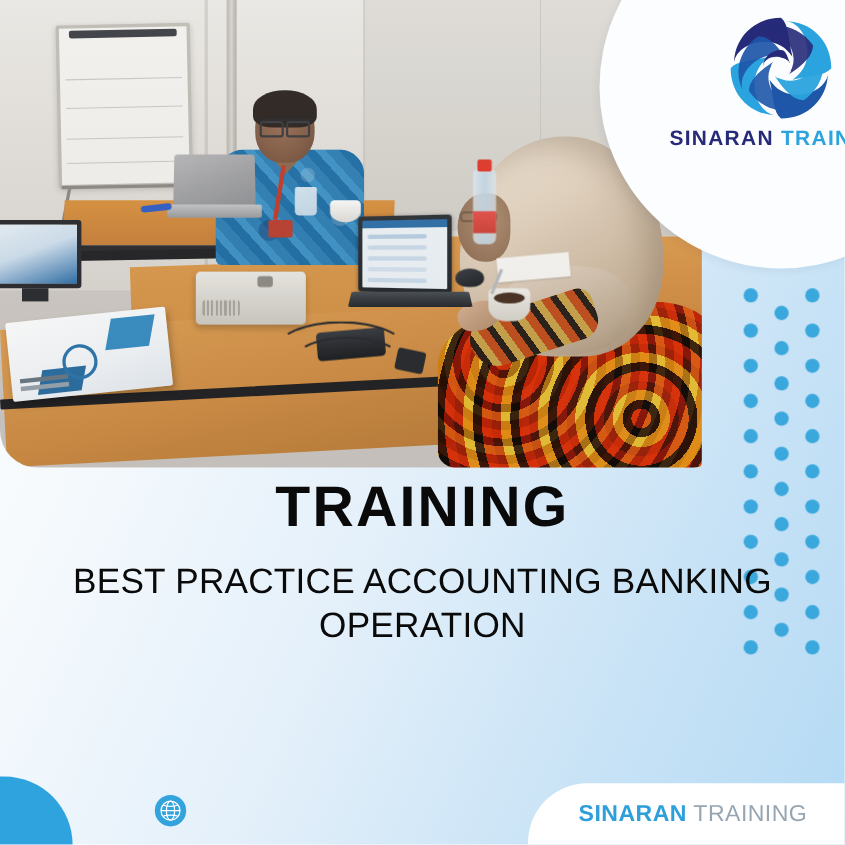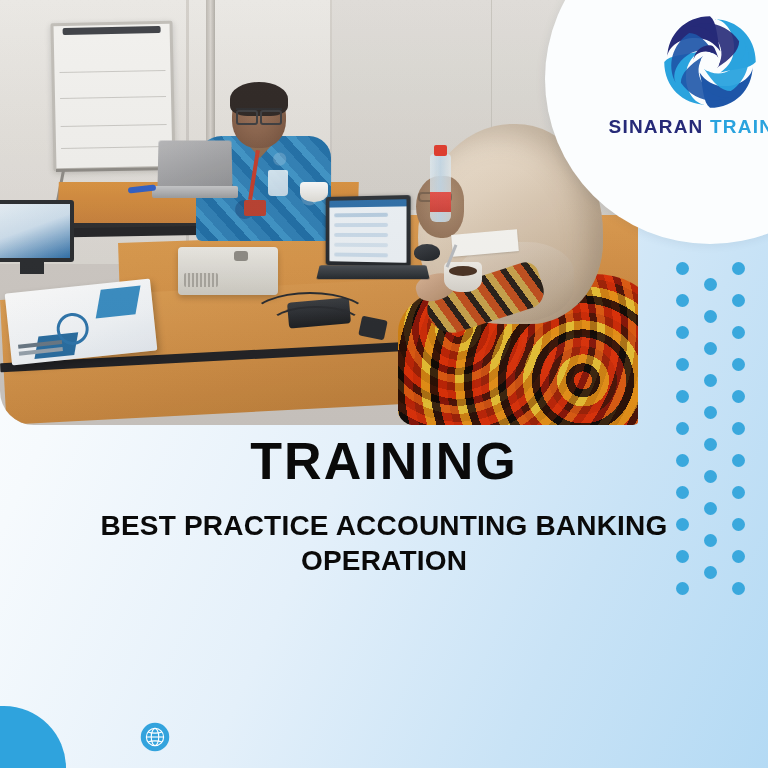--- a/index.html
+++ b/index.html
@@ -392,21 +392,21 @@
   
   .title-block {
     position:absolute; left:0; top:432px; width:768px; text-align:center;
   }
   .t-main {
     font-size:52px; font-weight:700; letter-spacing:2px; color:#0a0a0a;
     line-height:1.12;
   }
   .t-sub {
     margin-top:18px;
-    font-size:28px; font-weight:700; letter-spacing:.2px; color:#0a0a0a;
+    font-size:32px; font-weight:400; letter-spacing:.2px; color:#0a0a0a;
     line-height:1.25;
     padding:0 14px;
   }
 
   
   .corner-blue {
     position:absolute; left:0; top:706px; width:66px; height:62px;
     background:#2fa3dd;
     border-top-right-radius:62px;
   }
@@ -600,14 +600,19 @@
       <g fill="none" stroke="#ffffff" stroke-width="1.5">
         <circle cx="20" cy="20" r="11.5"></circle>
         <ellipse cx="20" cy="20" rx="5" ry="11.5"></ellipse>
         <line x1="8.5" y1="20" x2="31.5" y2="20"></line>
         <path d="M11 13.2 C14.6 15.3 25.4 15.3 29 13.2"></path>
         <path d="M11 26.8 C14.6 24.7 25.4 24.7 29 26.8"></path>
       </g>
     </svg>
   </div>
 
+  <div class="footer-panel">
+    <div class="footer-brand">
+      <span class="b1">SINARAN</span><span class="b2"> TRAINING</span>
+    </div>
+  </div>
 
 </div>
 
 </body></html>

